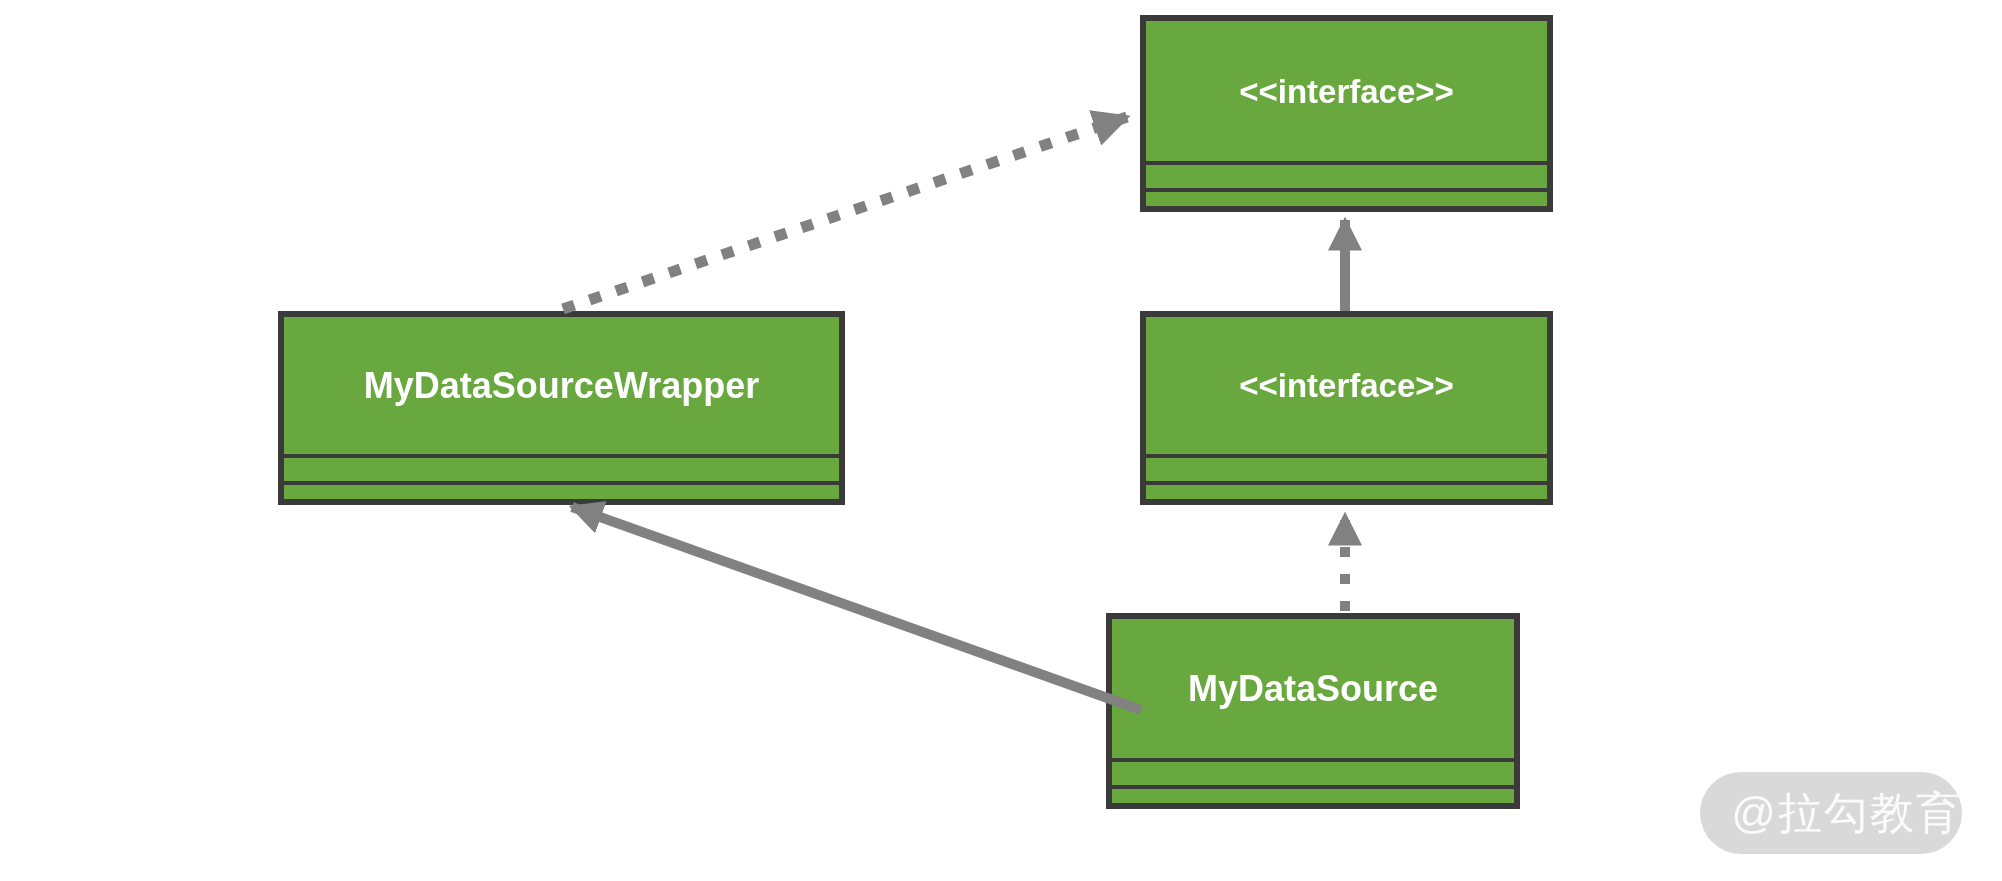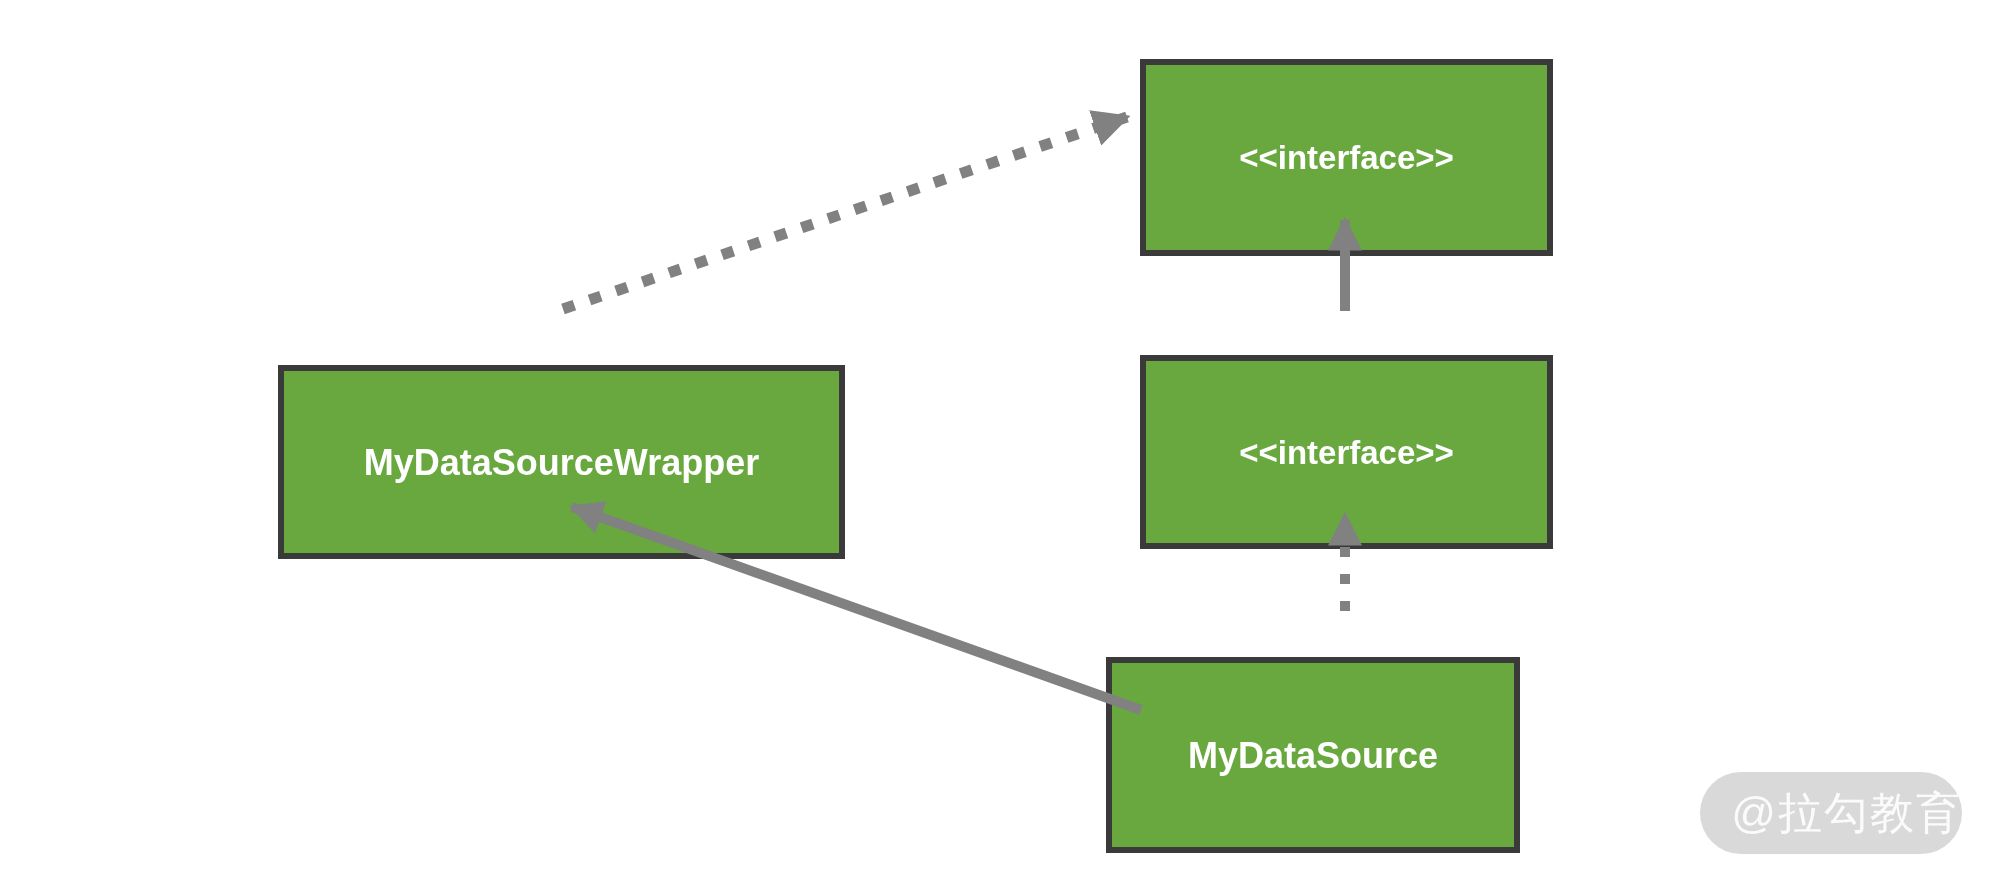--- a/index.html
+++ b/index.html
@@ -23,23 +23,22 @@
     height: 881px;
     pointer-events: none;
     z-index: 2;
   }
   .uml-box {
     position: absolute;
     background: #69a83e;
     border: 6px solid #3a3a3a;
     box-sizing: border-box;
     display: flex;
-    flex-direction: row;
+    flex-direction: column;
     z-index: 1;
-    margin-top: 44px;
   }
   .uml-title {
     flex: 1;
     display: flex;
     flex-direction: column;
     align-items: center;
     justify-content: center;
     color: #ffffff;
     font-weight: bold;
     text-align: center;
@@ -54,21 +53,21 @@
   }
   .compartment {
     border-top: 4px solid #3a3a3a;
   }
   .compartment.fields  { height: 23px; }
   .compartment.methods { height: 14px; }
 
   #box-wrapper             { left: 1140px; top: 15px;  width: 413px; height: 197px; }
   #box-datasource          { left: 1140px; top: 311px; width: 413px; height: 194px; }
   #box-mydatasource        { left: 1106px; top: 613px; width: 414px; height: 196px; }
-  #box-mydatasourcewrapper { left: 278px;  top: 321px; width: 567px; height: 194px; }
+  #box-mydatasourcewrapper { left: 278px;  top: 311px; width: 567px; height: 194px; }
 
   .watermark {
     position: absolute;
     left: 1700px;
     top: 772px;
     width: 262px;
     height: 82px;
     background: #d9d9d9;
     border-radius: 41px;
     display: flex;

